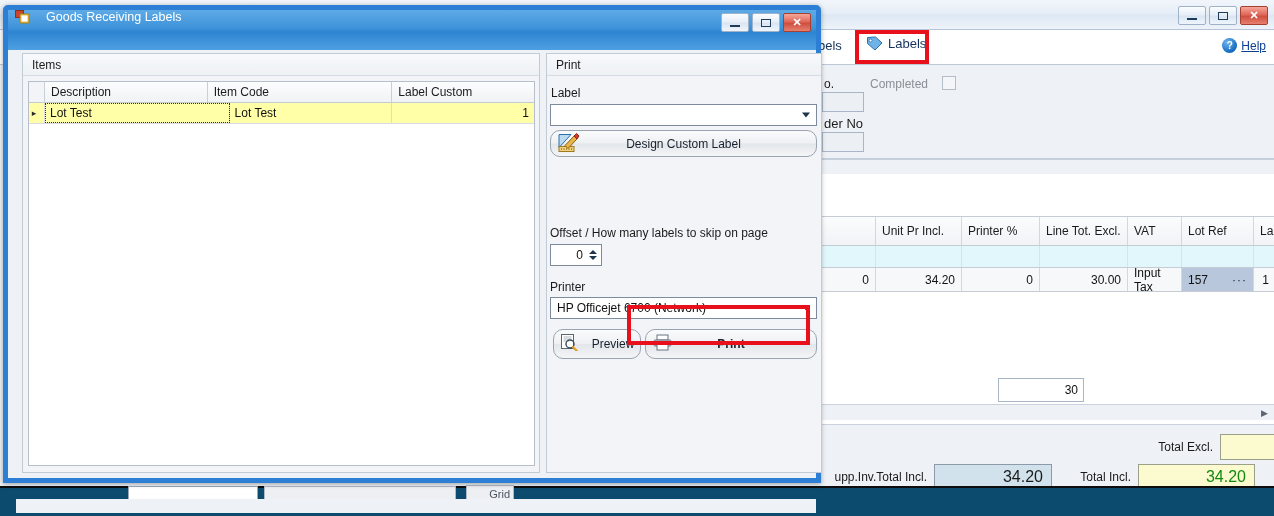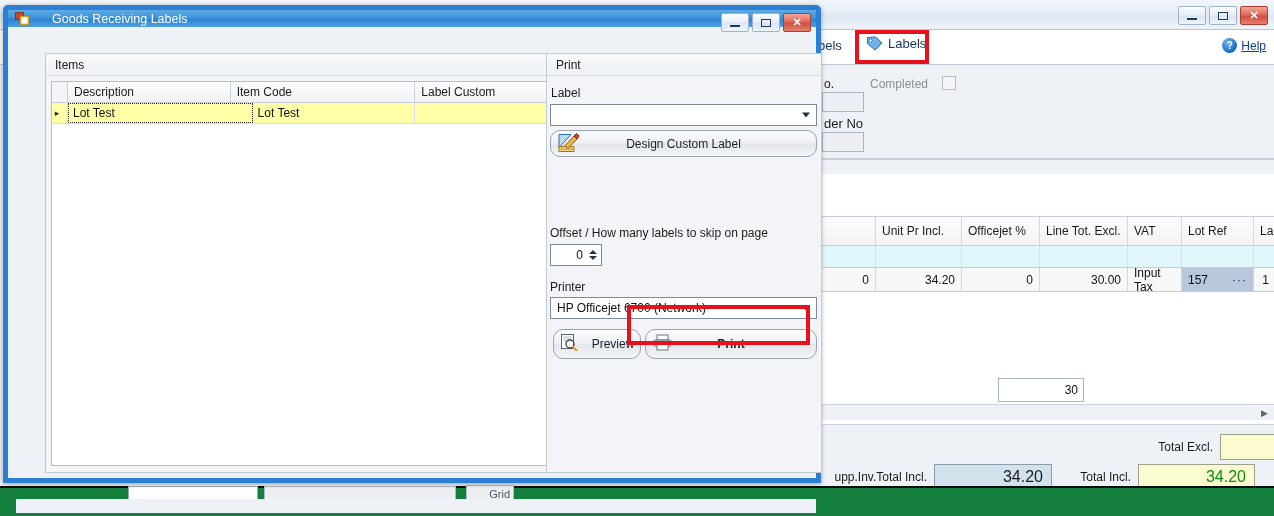--- a/index.html
+++ b/index.html
@@ -157,43 +157,43 @@
   
   .dlg {
     position: absolute; left: 3px; top: 5px; width: 818px; height: 478px;
     background: #eef1f5;
     border: 5px solid #2c7fd4;
     border-radius: 5px 5px 0 0;
     box-shadow: 0 1px 5px rgba(0,0,0,0.35);
   }
   .dlg-inner { position: absolute; inset: 0; background: #eef1f5; }
   .dlg-title {
-    position: absolute; left: 0; top: 0; width: 808px; height: 17px;
+    position: absolute; left: 0; top: 0; width: 808px; height: 40px;
     background: linear-gradient(to bottom, #5eaae6 0%, #3f93da 45%, #2d84d0 55%, #4fa0e2 100%);
-    display: flex; align-items: center; padding-left: 7px; gap: 22px;
+    display: flex; align-items: flex-start; padding-left: 7px; gap: 16px;
   }
   .dlg-title .t { color: #ffffff; font-size: 12.5px; }
   .app-icon { width: 15px; height: 14px; position: relative; }
   .dlg-winbtns { position: absolute; right: 5px; top: 3px; display: flex; gap: 3px; }
   .dlg-body { position: absolute; left: 0; top: 25px; width: 808px; height: 443px; }
 
   
   .grp {
     position: absolute;
     background: #f2f4f7;
     border: 1px solid #c2cad4;
   }
   .grp-title {
     position: absolute; left: 0; top: 0; right: 0; height: 22px;
     background: linear-gradient(to bottom, #f7f9fb 0%, #eef1f5 100%);
     border-bottom: 1px solid #d6dce4;
     display: flex; align-items: center; padding-left: 9px;
     font-size: 12px; color: #1b1b1b;
   }
-  .grp-items { left: 14px; top: 18px; width: 518px; height: 420px; margin-left: 23px; }
+  .grp-items { left: 14px; top: 18px; width: 518px; height: 420px; }
   .items-grid { position: absolute; left: 5px; top: 27px; width: 507px; height: 385px;
                 background: #ffffff; border: 1px solid #b6bfca; }
   .ig-head { display: flex; height: 21px;
              background: linear-gradient(to bottom, #fcfdfe 0%, #f0f2f5 100%);
              border-bottom: 1px solid #c3cad3; }
   .ig-head .c { display: flex; align-items: center; padding-left: 6px;
                 border-right: 1px solid #c9d0d8; font-size: 12px; color: #1b1b1b; }
   .ig-row { display: flex; height: 21px; background: #ffffa8; border-bottom: 1px solid #d9dde3; }
   .ig-row .c { display: flex; align-items: center; padding: 0 5px;
                border-right: 1px solid #d9dde3; font-size: 12px; color: #111; }
@@ -238,21 +238,21 @@
               border-bottom:4px solid #20344a; }
   .spin .dn { width: 0;height:0; border-left:4px solid transparent; border-right:4px solid transparent;
               border-top:4px solid #20344a; }
 
   
   .dlg-foot { position: absolute; left: 8px; top: 464px; width: 800px; height: 14px; background: #eef1f5; }
 
   
   .bottom-strip {
     position: absolute; left: 0; top: 486px; width: 1274px; height: 30px;
-    background: #15803d; border-top: 2px solid #0d0d0d; padding-left: 11px;
+    background: #0c4a6e; border-top: 2px solid #0d0d0d; padding-left: 11px;
   }
   .bs-fieldbox { position: absolute; left: 128px; top: -2px; width: 130px; height: 14px;
                  background: #fff; border: 1px solid #9aa7b6; }
   .bs-btnbox { position: absolute; left: 264px; top: -2px; width: 192px; height: 16px;
                background: #edeff2; border: 1px solid #b0bac6; }
   .bs-gridbtn { position: absolute; left: 466px; top: -3px; width: 48px; height: 17px;
                 background: #edeff2; border: 1px solid #b0bac6;
                 display:flex; align-items:center; justify-content:flex-end; padding-right:3px;
                 font-size: 11px; color: #4a5462; overflow: hidden; }
   .bs-left { position: absolute; left: 28px; top: -1px; font-size: 11px; color: #4a5462; }
@@ -307,21 +307,21 @@
       <div class="fld-b"></div>
       <div class="hdr-divider"></div>
     </div>
 
     <div class="bg-gridwrap">
       <div class="bg-gridblank"></div>
 
       <div class="bg-grid-head">
         <div class="gcell" style="width:58px"></div>
         <div class="gcell" style="width:86px">Unit Pr Incl.</div>
-        <div class="gcell" style="width:78px">Officejet %</div>
+        <div class="gcell" style="width:78px">Printer %</div>
         <div class="gcell" style="width:88px">Line Tot. Excl.</div>
         <div class="gcell" style="width:54px">VAT</div>
         <div class="gcell" style="width:72px">Lot Ref</div>
         <div class="gcell" style="width:22px">Labels</div>
       </div>
 
       <div class="bg-grid-filter">
         <div class="gcell" style="width:58px"></div>
         <div class="gcell" style="width:86px"></div>
         <div class="gcell" style="width:78px"></div>

